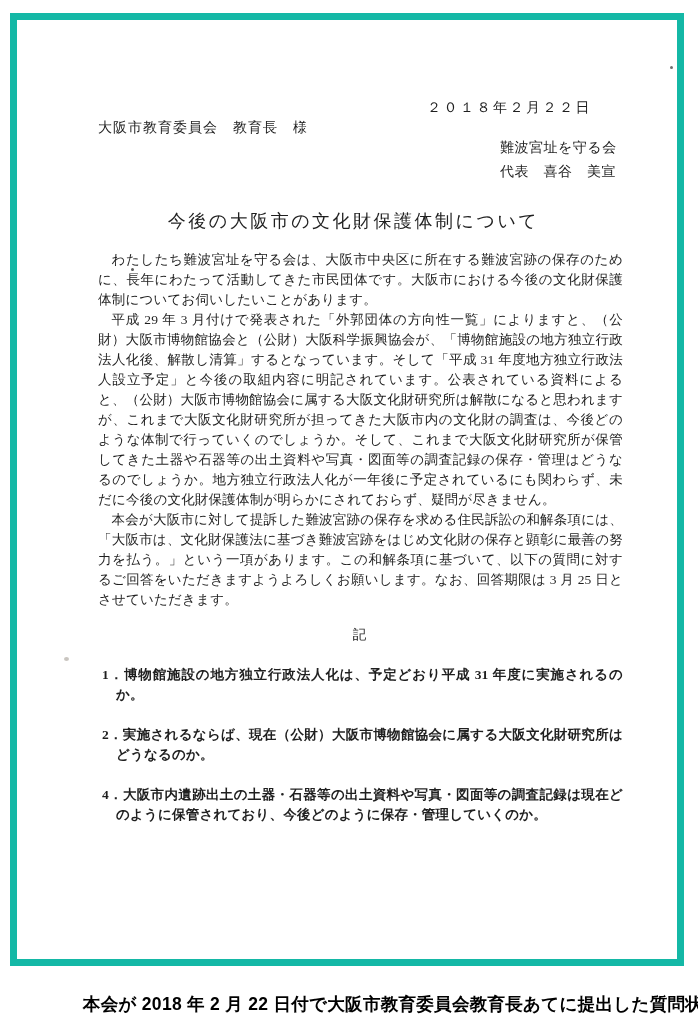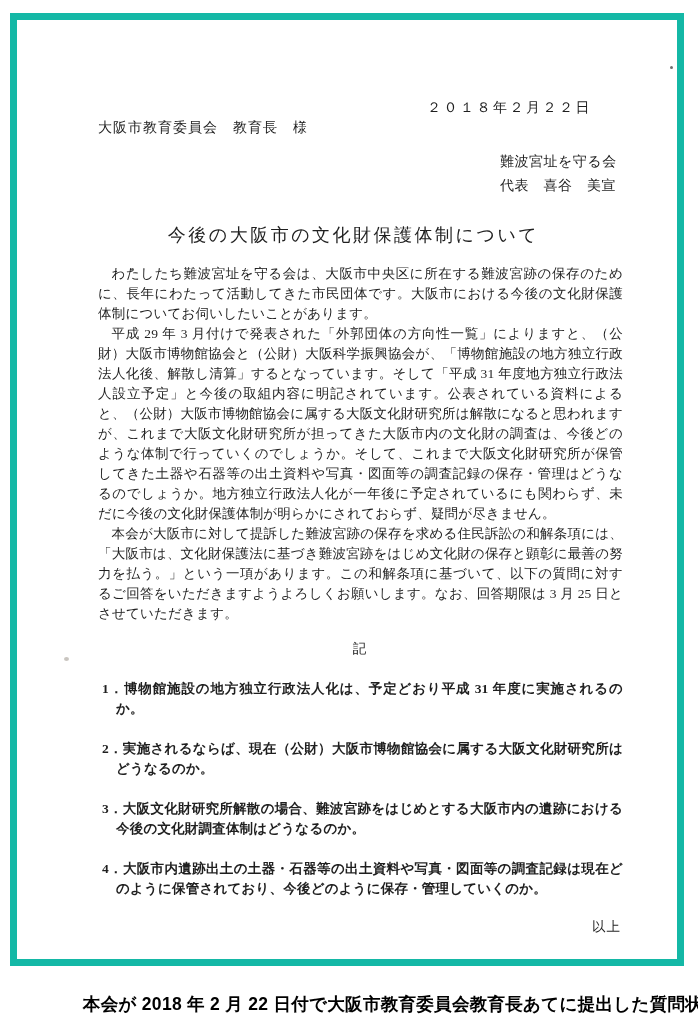--- a/index.html
+++ b/index.html
@@ -37,21 +37,20 @@
     padding-right: 31px;
     font-size: 14px;
     letter-spacing: 2.5px;
     white-space: nowrap;
   }
   .addressee-line {
     font-size: 14px;
     letter-spacing: 1px;
   }
   .sender-block {
-    margin-top: 14px;
     margin-left: 402px;
     font-size: 14px;
     letter-spacing: 0.5px;
   }
   .sender-block .rep {
     margin-top: 4px;
   }
   .doc-title {
     margin: 28px 0 0 -14px;
     text-align: center;
@@ -131,25 +130,23 @@
       <p class="para">わたしたち難波宮址を守る会は、大阪市中央区に所在する難波宮跡の保存のために、長年にわたって活動してきた市民団体です。大阪市における今後の文化財保護体制についてお伺いしたいことがあります。</p>
       <p class="para">平成 29 年 3 月付けで発表された「外郭団体の方向性一覧」によりますと、（公財）大阪市博物館協会と（公財）大阪科学振興協会が、「博物館施設の地方独立行政法人化後、解散し清算」するとなっています。そして「平成 31 年度地方独立行政法人設立予定」と今後の取組内容に明記されています。公表されている資料によると、（公財）大阪市博物館協会に属する大阪文化財研究所は解散になると思われますが、これまで大阪文化財研究所が担ってきた大阪市内の文化財の調査は、今後どのような体制で行っていくのでしょうか。そして、これまで大阪文化財研究所が保管してきた土器や石器等の出土資料や写真・図面等の調査記録の保存・管理はどうなるのでしょうか。地方独立行政法人化が一年後に予定されているにも関わらず、未だに今後の文化財保護体制が明らかにされておらず、疑問が尽きません。</p>
       <p class="para">本会が大阪市に対して提訴した難波宮跡の保存を求める住民訴訟の和解条項には、「大阪市は、文化財保護法に基づき難波宮跡をはじめ文化財の保存と顕彰に最善の努力を払う。」という一項があります。この和解条項に基づいて、以下の質問に対するご回答をいただきますようよろしくお願いします。なお、回答期限は 3 月 25 日とさせていただきます。</p>
     </div>
 
     <div class="ki-marker">記</div>
 
     <div class="questions">
       <div class="q-item">1．博物館施設の地方独立行政法人化は、予定どおり平成 31 年度に実施されるのか。</div>
       <div class="q-item">2．実施されるならば、現在（公財）大阪市博物館協会に属する大阪文化財研究所はどうなるのか。</div>
-      <div class="q-item">3．大阪文化財研究所解散の場合、難波宮跡をはじめとする大阪市内の遺跡における今後の文化財調査体制はどうなるのか。</div>
       <div class="q-item">4．大阪市内遺跡出土の土器・石器等の出土資料や写真・図面等の調査記録は現在どのように保管されており、今後どのように保存・管理していくのか。</div>
     </div>
 
-    <div class="closing-line">以上</div>
 
   </div>
 </div>
 
 <div class="speck speck-1"></div>
 <div class="speck speck-2"></div>
 <div class="speck speck-3"></div>
 
 <div class="caption">本会が 2018 年 2 月 22 日付で大阪市教育委員会教育長あてに提出した質問状</div>
 

